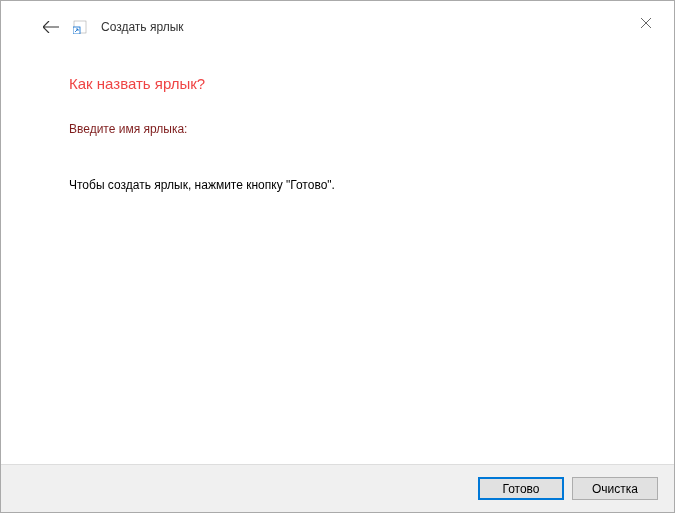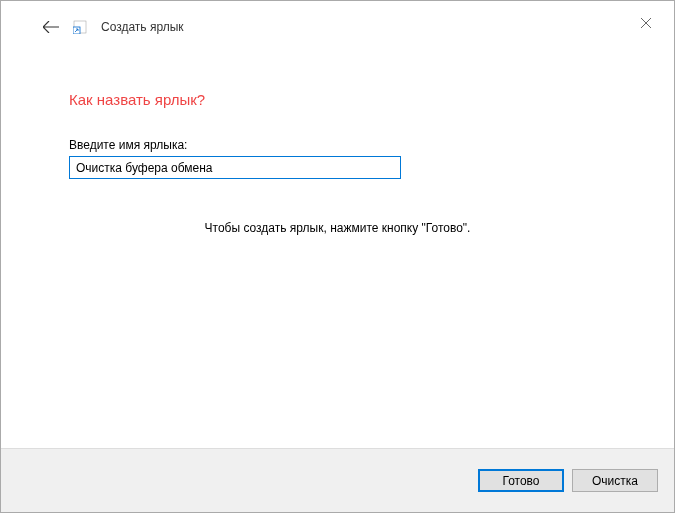--- a/index.html
+++ b/index.html
@@ -15,21 +15,20 @@
       overflow: hidden;
     }
     .dialog {
       width: 100%;
       height: 100%;
       border: 1px solid #aaa;
       background: #fff;
       display: flex;
       flex-direction: column;
       position: relative;
-      gap: 16px;
     }
     .close-btn {
       position: absolute;
       top: 14px;
       right: 20px;
       width: 16px;
       height: 16px;
       cursor: pointer;
       display: flex;
       align-items: center;
@@ -78,41 +77,40 @@
       padding: 40px 68px 0 68px;
     }
     .main-heading {
       font-size: 15px;
       color: #ef4444;
       font-weight: normal;
       margin-bottom: 30px;
     }
     .field-label {
       font-size: 12px;
-      color: #000000;
+      color: #7f1d1d;
       margin-bottom: 4px;
     }
     .text-input {
       width: 332px;
       height: 23px;
       border: 1px solid #0078d7;
       padding: 2px 6px;
       font-size: 12px;
       font-family: 'Segoe UI', Tahoma, sans-serif;
       outline: none;
     }
     .instruction-text {
       font-size: 12px;
       color: #000;
       margin-top: 42px;
-      text-align: center;
     }
     .footer {
       border-top: 1px solid #ddd;
-      padding: 20px 16px;
+      padding: 12px 16px;
       display: flex;
       justify-content: flex-end;
       gap: 8px;
       background: #f0f0f0;
     }
     .btn {
       min-width: 86px;
       height: 23px;
       font-size: 12px;
       font-family: 'Segoe UI', Tahoma, sans-serif;
@@ -151,21 +149,20 @@
         <path d="M 2 12 L 5 9 M 5 9 L 5 11 M 5 9 L 3 9" stroke="#0066cc" stroke-width="0.8" fill="none"></path>
       </svg>
     </span>
     <span class="window-title">Создать ярлык</span>
   </div>
 
   <div class="content-area">
     <h1 class="main-heading">Как назвать ярлык?</h1>
     
     <div class="field-label">Введите имя ярлыка:</div>
-    <input type="text" class="text-input" value="Очистка буфера обмена" style="">
     
     <div class="instruction-text">Чтобы создать ярлык, нажмите кнопку "Готово".</div>
   </div>
 
   <div class="footer">
     <button class="btn btn-primary">Готово</button>
     <button class="btn">Очистка</button>
   </div>
 
 </div>

